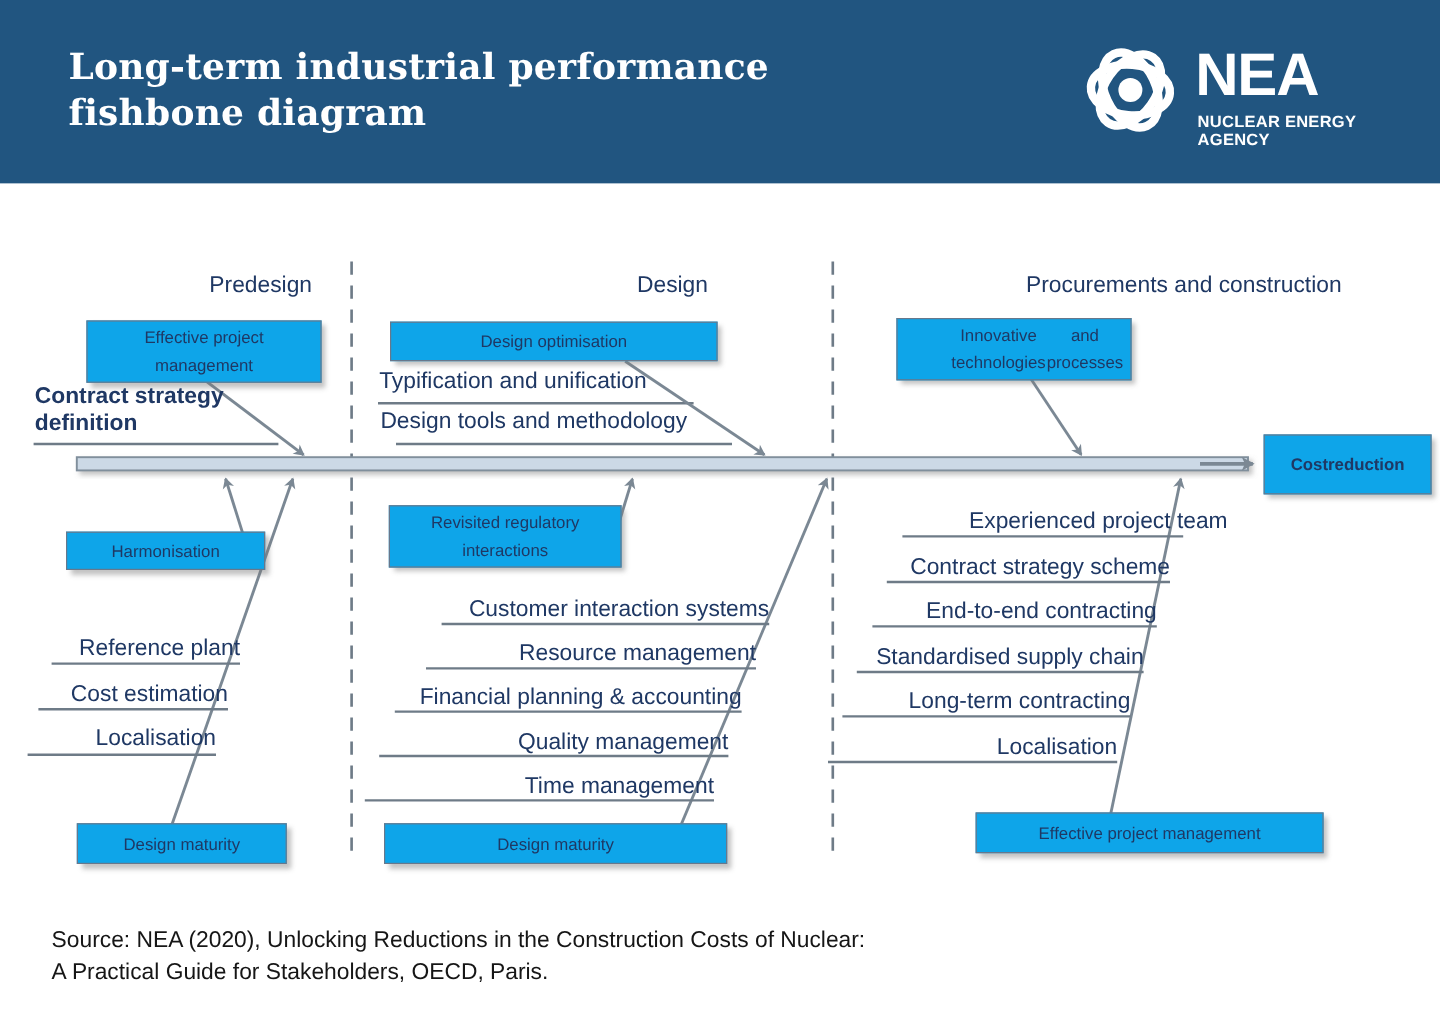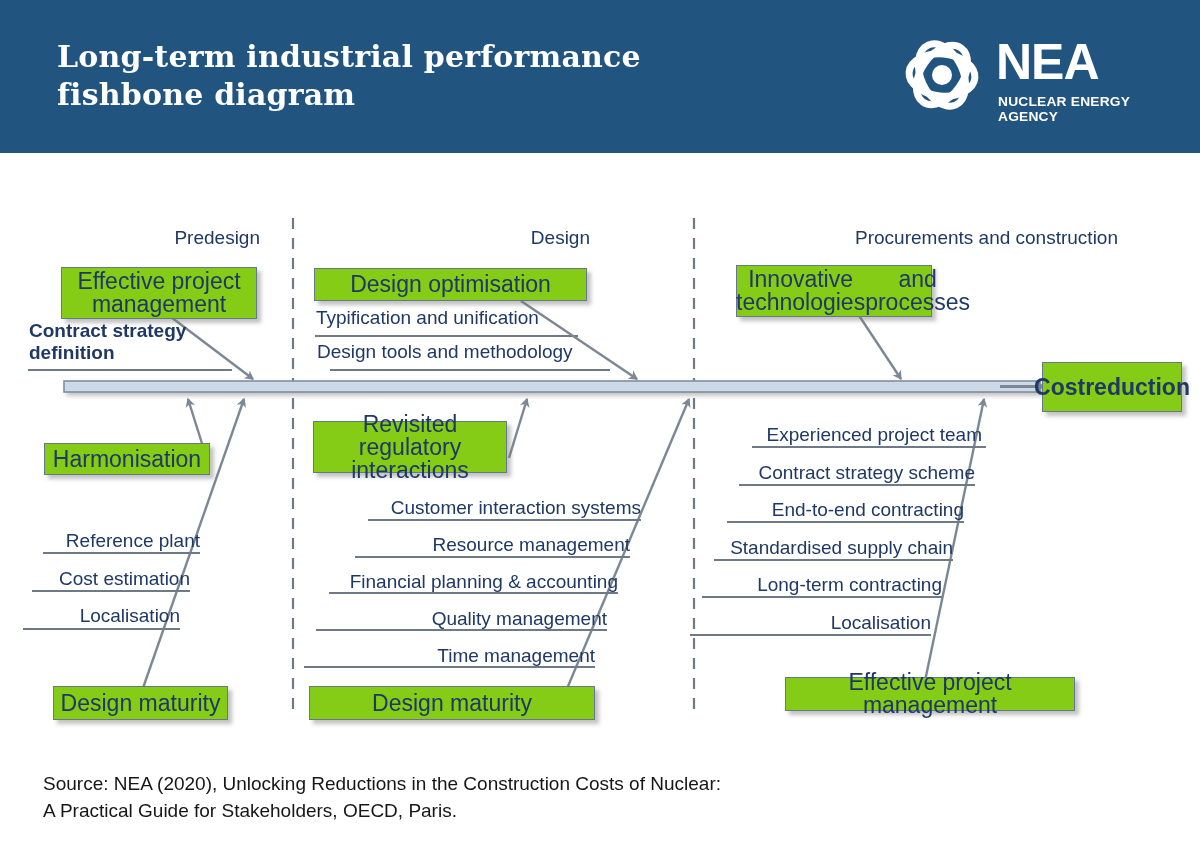--- a/index.html
+++ b/index.html
@@ -64,32 +64,33 @@
     font-size:19px;
     white-space:nowrap;
     line-height:22px;
   }
   .bone-label.r{text-align:right;}
   .bone-label.l{text-align:left;}
 
   
   .hbox{
     position:absolute;
-    background:#84cc16;
+    background:#0ea5e9;
     border:1.5px solid #67788c;
     box-shadow:4px 4px 4px rgba(120,120,120,.45);
     color:#1f3864;
-    font-size:23px;
+    font-size:14px;
     line-height:23px;
     display:flex;
     align-items:center;
     justify-content:center;
     text-align:center;
     box-sizing:border-box;
     padding:2px 6px;
+    margin-left:11px;
   }
   .hbox.bold{font-weight:bold;}
 
   
   #source{
     position:absolute;left:43px;top:770px;width:900px;
     color:#161616;
     font-size:19px;
     line-height:27px;
   }
@@ -221,28 +222,28 @@
 
   <div class="hbox" style="left:309px;top:533px;width:286px;height:34px;">
     <span>Design maturity</span>
   </div>
 
   <div class="hbox" style="left:736px;top:112px;width:196px;height:52px;flex-direction:row;padding-left:44px;">
     <span>Innovative technologies</span>
     <span>and processes</span>
   </div>
 
-  <div class="bone-label r" style="left:682px;top:271px;width:300px;">Experienced project team</div>
+  <div class="bone-label r" style="left:723px;top:271px;width:300px;">Experienced project team</div>
   <div class="bone-label r" style="left:675px;top:309px;width:300px;">Contract strategy scheme</div>
   <div class="bone-label r" style="left:664px;top:346px;width:300px;">End-to-end contracting</div>
   <div class="bone-label r" style="left:653px;top:384px;width:300px;">Standardised supply chain</div>
   <div class="bone-label r" style="left:642px;top:421px;width:300px;">Long-term contracting</div>
   <div class="bone-label r" style="left:631px;top:459px;width:300px;">Localisation</div>
 
-  <div class="hbox" style="left:785px;top:524px;width:290px;height:34px;">
+  <div class="hbox" style="left:802px;top:524px;width:290px;height:34px;">
     <span>Effective project management</span>
   </div>
 
   <div class="hbox bold" style="left:1042px;top:209px;width:140px;height:50px;">
     <span>Cost</span>
     <span>reduction</span>
   </div>
 
 </div>
 

